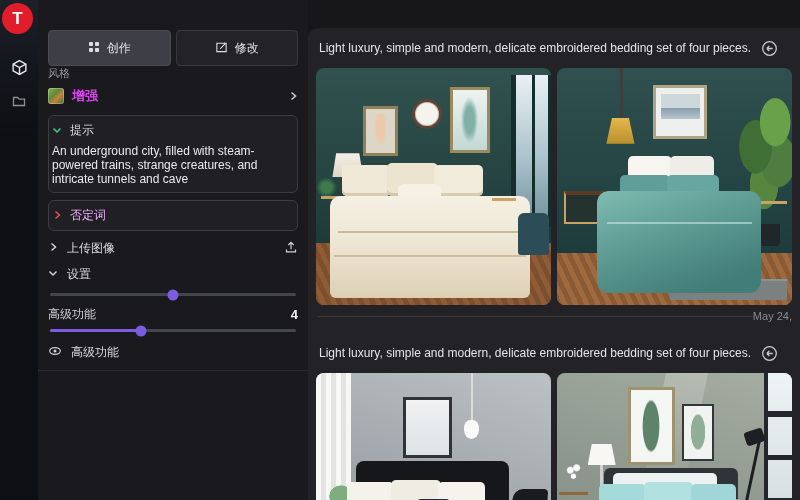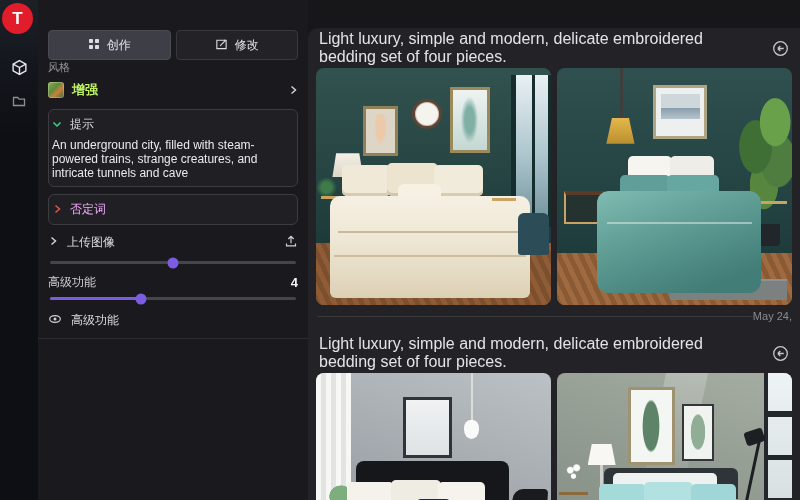--- a/index.html
+++ b/index.html
@@ -14,28 +14,28 @@
         background:linear-gradient(180deg,#1d2127 0px,#13161c 70px,#0d0f14 140px,#0d0f14 100%);}
   .logo{width:31px;height:31px;border-radius:50%;background:#e11d2b;color:#fff;
         font-weight:bold;font-size:17px;display:flex;align-items:center;justify-content:center;
         margin-top:3px;margin-left:-3px;flex:none;}
   .rail-btn{width:38px;height:34px;display:flex;align-items:center;justify-content:center;}
   .rail-btn.first{margin-top:16px;}
   .rail-btn svg{display:block;}
 
   
   .panel{width:270px;flex:none;background:#1a1a1e;padding:30px 10px 0;position:relative;}
-  .tabs{display:flex;gap:5px;height:30px;}
+  .tabs{display:flex;gap:5px;height:36px;}
   .tab{flex:1;display:flex;align-items:center;justify-content:center;gap:7px;
        font-size:12px;color:#e4e4e9;background:#222227;border:1px solid #38383f;
        border-radius:4px;cursor:pointer;font-family:inherit;}
   .tab.active{background:#3e3e46;border-color:#4b4b53;}
   .sec-label{margin-top:0;font-size:11px;color:#94949b;}
   .style-row{height:26px;margin-top:2px;display:flex;align-items:center;gap:8px;
-             color:#bef264;font-size:13px;font-weight:bold;cursor:pointer;}
+             color:#d946ef;font-size:13px;font-weight:bold;cursor:pointer;}
   .thumb{width:16px;height:16px;border-radius:3px;flex:none;
          background:linear-gradient(135deg,#8fb24f 0%,#5f8a3c 40%,#c9803a 62%,#3f6b40 100%);
          box-shadow:inset 0 0 0 1px rgba(255,255,255,.25);}
   .spacer{margin-left:auto;}
 
   .box{border:1px solid #3c3c43;border-radius:6px;background:#1f1f24;
        padding:6px 3px;margin-top:6px;}
   .box-head{display:flex;align-items:center;gap:8px;font-size:12px;color:#d9d9de;cursor:pointer;}
   .neg-head{color:#f0abfc;}
   .prompt-text{margin-top:5px;font-size:12px;line-height:14px;color:#ebebee;cursor:text;}
@@ -63,21 +63,21 @@
   .panel-div{height:1px;background:#2c2c32;margin:8px -10px 0;}
   .confirm{display:flex;align-items:center;justify-content:center;gap:8px;width:100%;
            height:28px;margin-top:7px;background:#7c5ce0;border:none;border-radius:5px;
            color:#fff;font-size:13px;cursor:pointer;font-family:inherit;}
 
   
   .content{flex:1;position:relative;background:#17171a;}
   .card{position:absolute;left:0;top:28px;width:492px;min-height:472px;
         background:#232327;border-radius:10px 0 0 0;padding:0 8px;}
   .prompt-row{display:flex;align-items:center;gap:10px;height:40px;padding:0 3px;
-              font-size:16px;color:#e4e4e8;}
+              font-size:12px;color:#e4e4e8;}
   .prompt-row.second{margin-top:6px;}
   .reuse{flex:none;cursor:pointer;display:flex;}
   .img-grid{display:flex;gap:6px;}
   .shot{position:relative;width:235px;height:237px;border-radius:8px;overflow:hidden;
         flex:none;cursor:pointer;background:#2a2a2e;}
   .shot i{position:absolute;display:block;font-style:normal;}
   .date-row{display:flex;align-items:center;height:22px;color:#8a8a90;
             font-size:11px;white-space:nowrap;overflow:hidden;padding-left:2px;}
   .date-row .line{flex:1;height:1px;background:#3a3a3f;}
 
@@ -285,20 +285,28 @@
       </span>
       <span>上传图像</span>
       <span class="spacer">
         <svg width="14" height="14" viewBox="0 0 14 14" fill="none" stroke="#d0d0d6" stroke-width="1.2">
           <path d="M7 9.2 V2.4 M4.3 5 L7 2.3 9.7 5"></path>
           <path d="M2.5 9.5 v2.3 h9 v-2.3"></path>
         </svg>
       </span>
     </div>
 
+    <div class="prow set-head">
+      <span>
+        <svg width="10" height="10" viewBox="0 0 10 10" fill="none" stroke="#d0d0d6" stroke-width="1.5">
+          <polyline points="1.5,3.5 5,7 8.5,3.5"></polyline>
+        </svg>
+      </span>
+      <span>设置</span>
+    </div>
 
     <div class="slider ar-slider">
       <span class="knob" style="left:50%"></span>
     </div>
 
     <div class="count-row">
       <span>高级功能</span>
       <span class="count-val">4</span>
     </div>
     <div class="slider cnt-slider">

